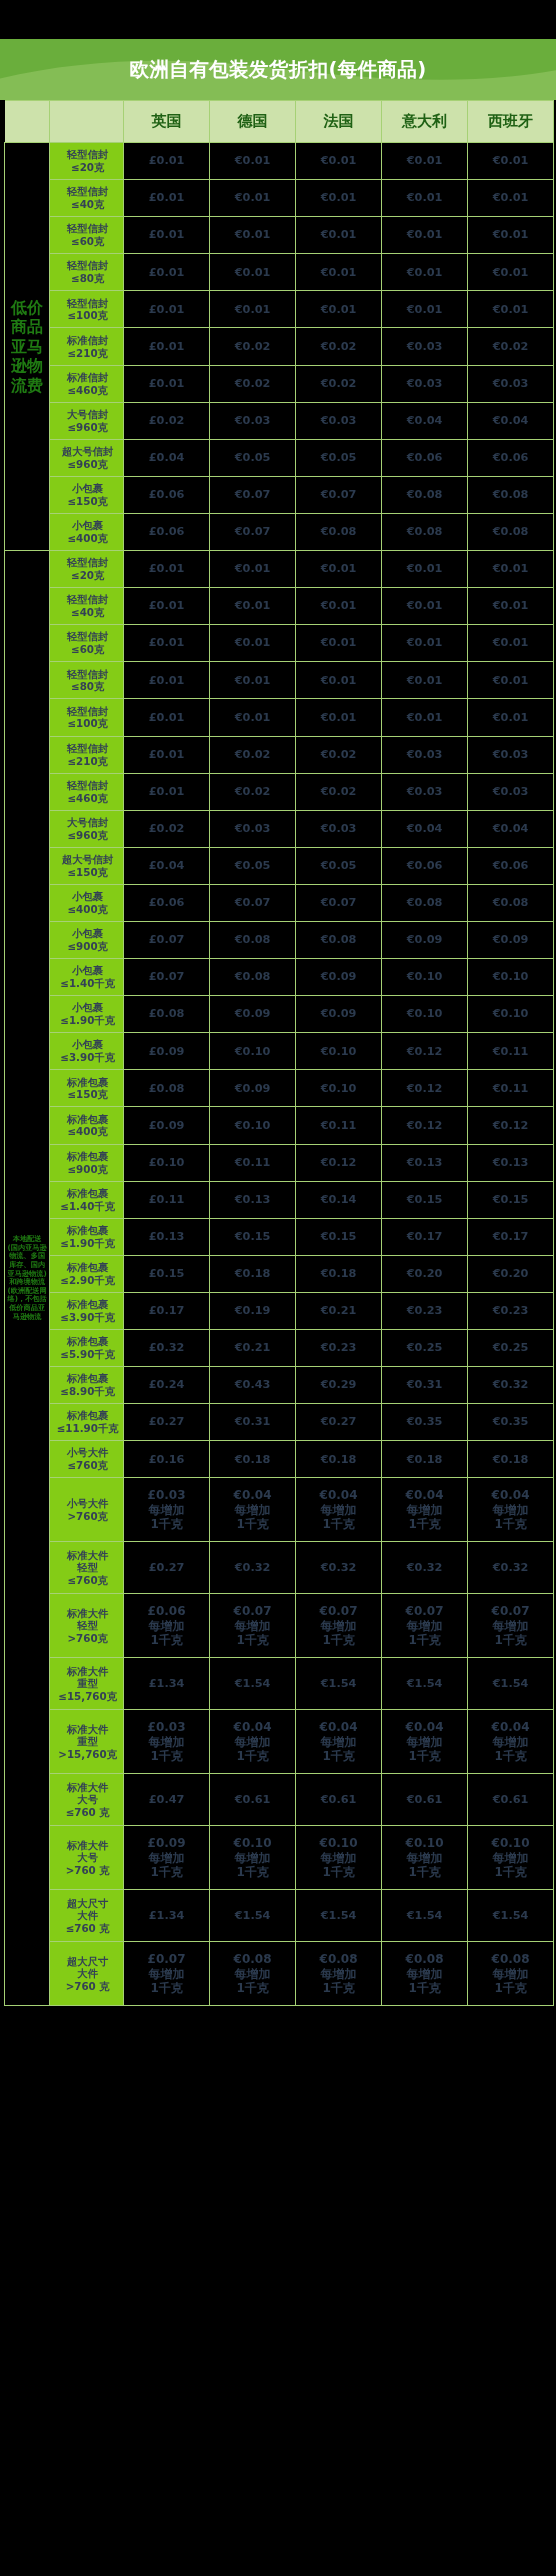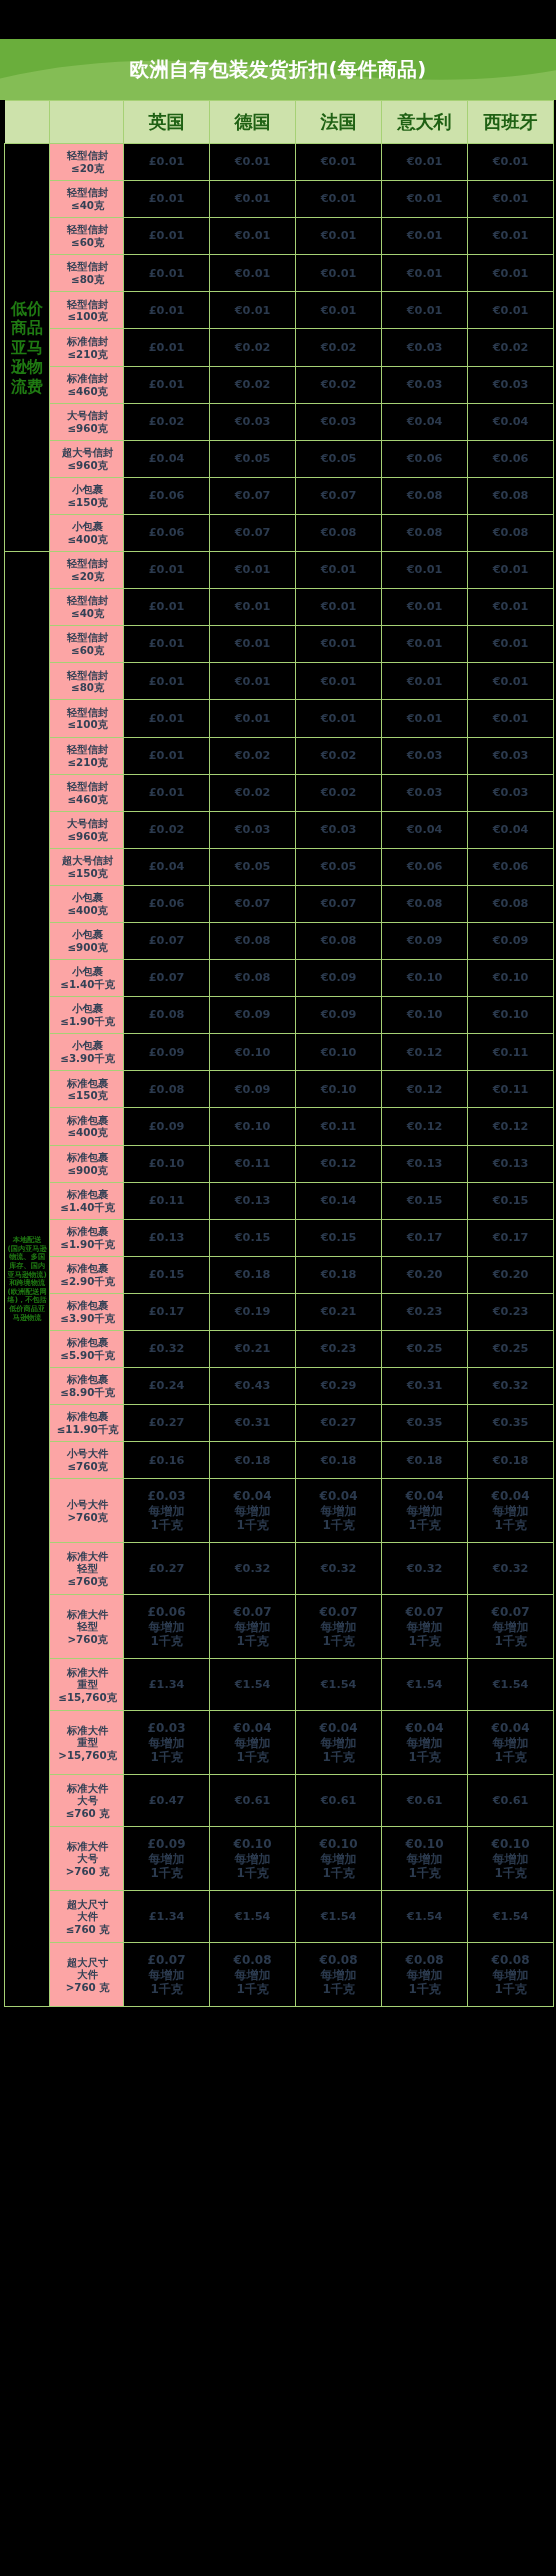--- a/index.html
+++ b/index.html
@@ -60,21 +60,21 @@
 
   table.grid th, table.grid td {
     border: 1.5px solid #a6d175;
     vertical-align: middle;
     text-align: center;
   }
   
   thead th {
     background: #cde2ab;
     color: #1f6114;
-    font-size: 18px;
+    font-size: 15px;
     font-weight: 700;
     height: 42px;
     padding: 9px 1px;
   }
   thead th.blank {
     background: #cde2ab;
     border-left: none;
   }
   
   td.section {
@@ -86,21 +86,21 @@
     padding: 3.1px 2.1px;
     border-left: 2.1px solid #6aae3c;
     letter-spacing: 0px;
   }
   td.section.small {
     font-size: 7.2px;
     line-height: 1.2;
   }
   
   td.type {
-    background: #fca5a5;
+    background: #84cc16;
     color: #334155;
     font-size: 10.3px;
     font-weight: 700;
     line-height: 1.25;
     text-align: left;
     padding: 5.2px 3.1px 5.2px 5.2px;
   }
   
   td.val {
     background: #000;

